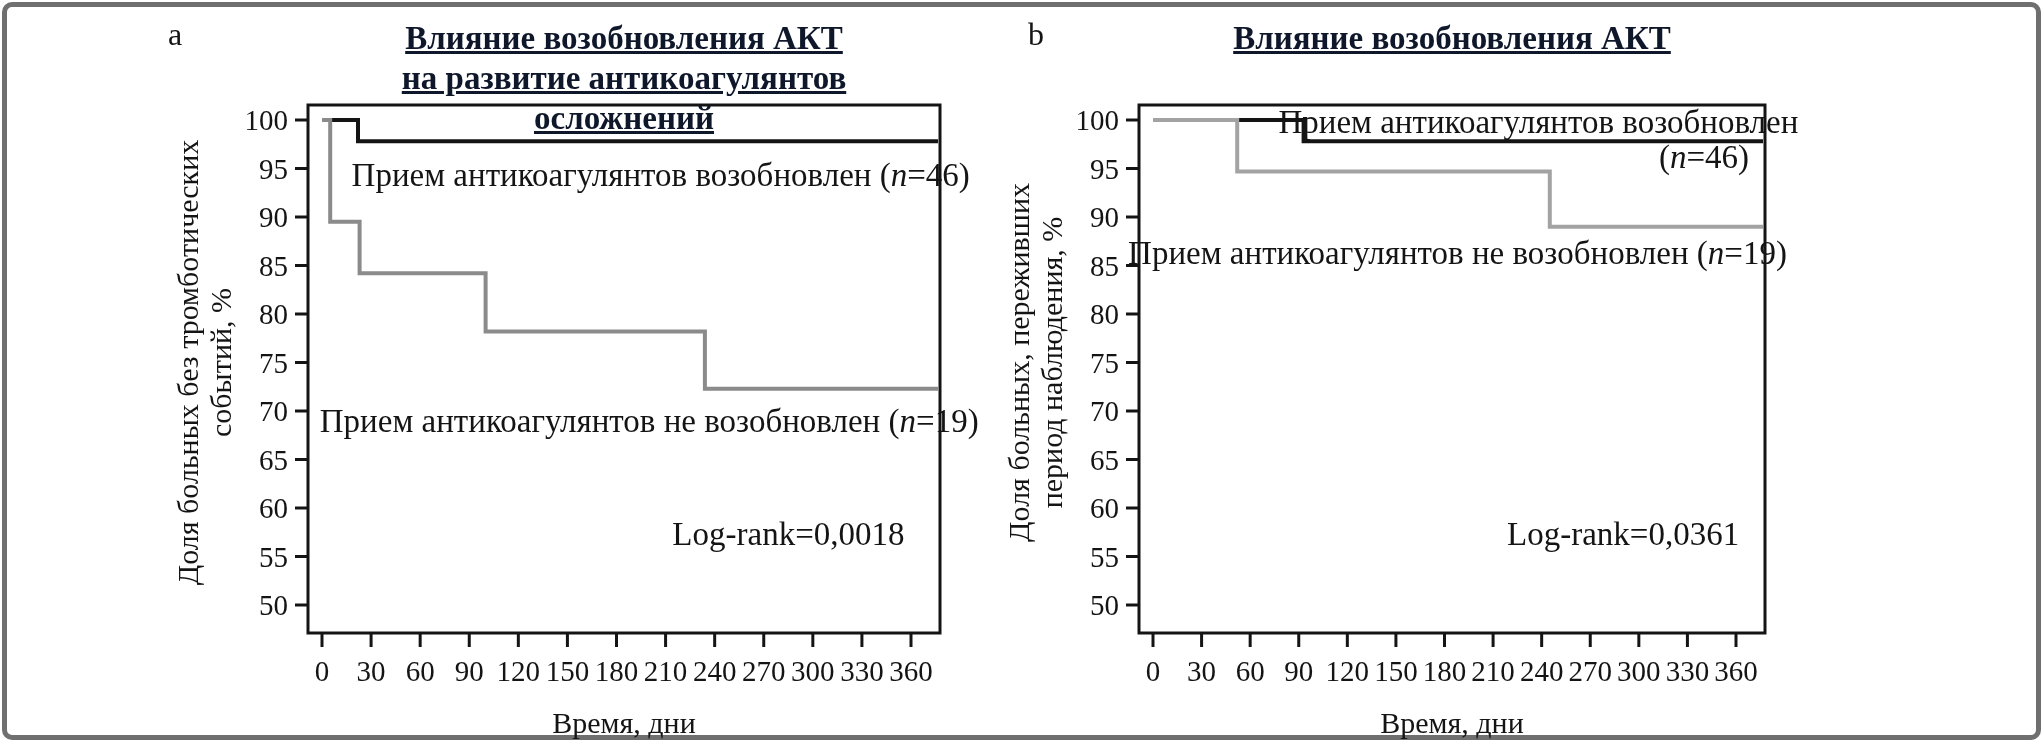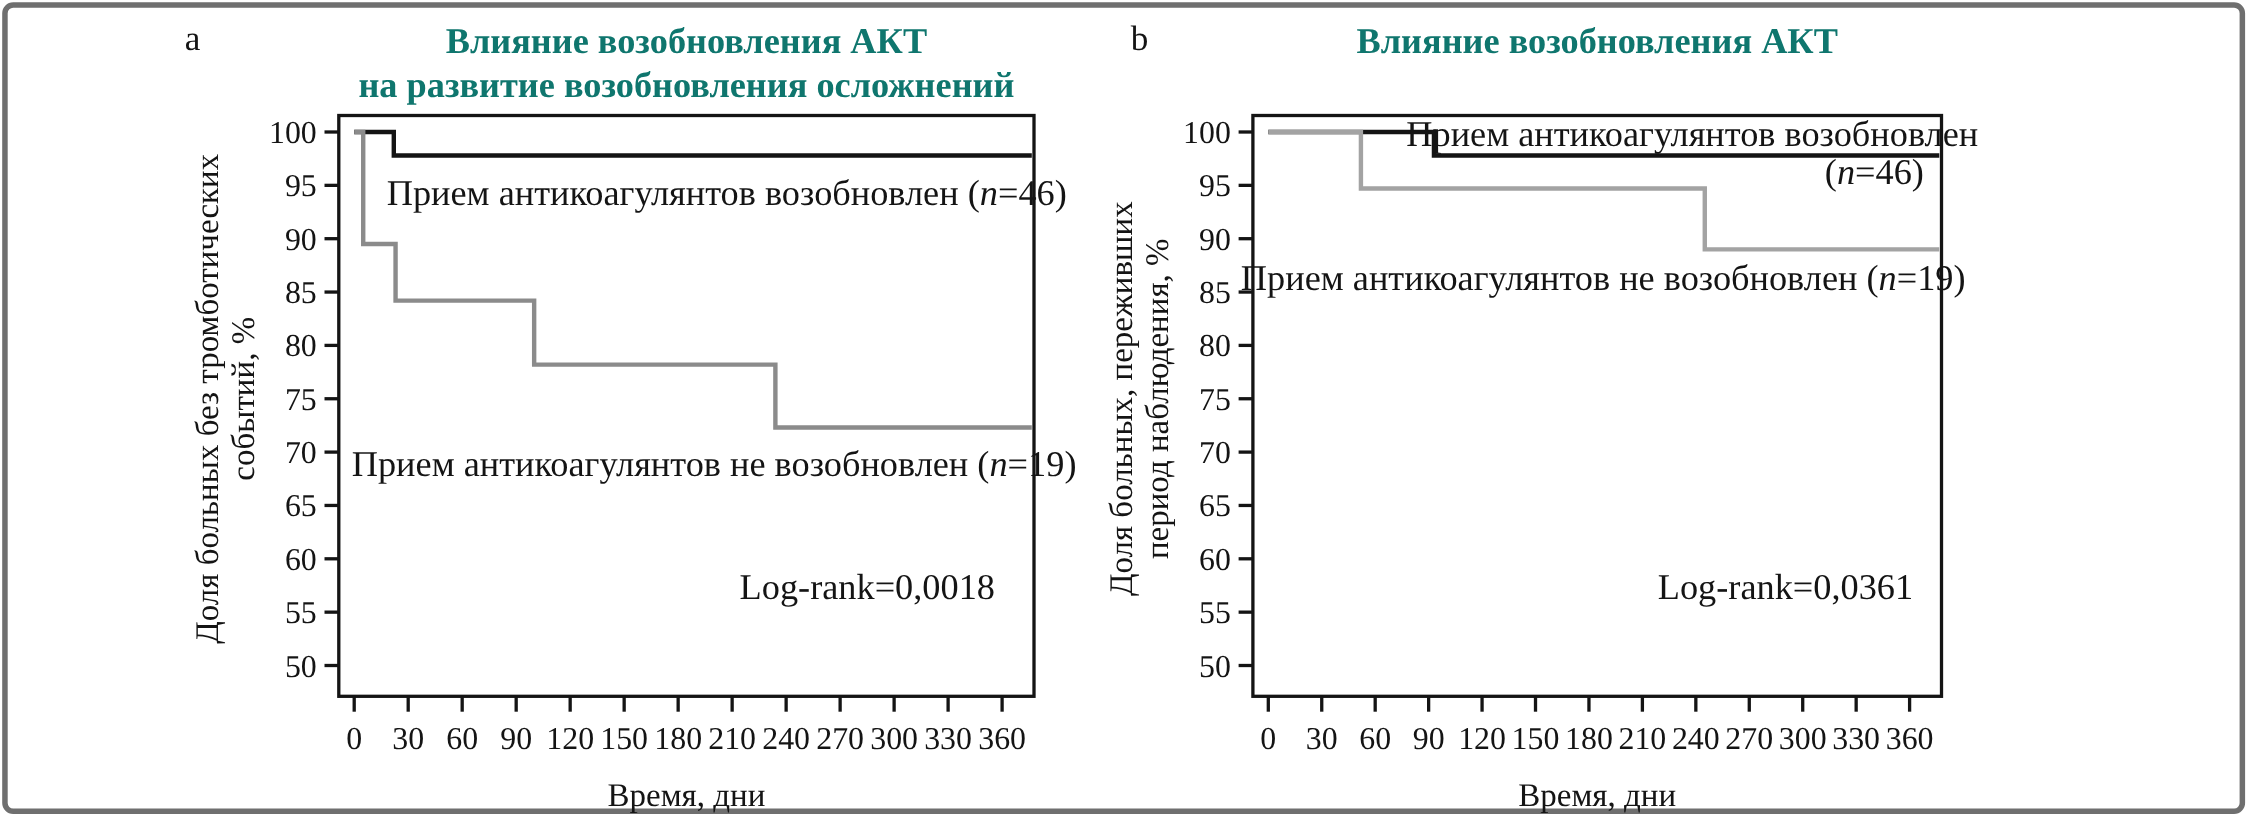--- a/index.html
+++ b/index.html
@@ -3,42 +3,42 @@
 <meta charset="utf-8">
 <style>
   html,body{margin:0;padding:0;background:#ffffff;}
   .figure{position:relative;width:2043px;height:742px;background:#ffffff;
           font-family:"Liberation Serif",serif;color:#141414;overflow:hidden;}
   .frame{position:absolute;inset:2px;border:5px solid #6f6f6f;border-radius:10px;pointer-events:none;}
   .panel-letter{position:absolute;top:16px;font:32px "Liberation Serif",serif;color:#141414;}
   #letter-a{left:168px;}
   #letter-b{left:1028px;}
   .panel-title{position:absolute;top:18px;text-align:center;font:bold 33px "Liberation Serif",serif;
-               line-height:40px;color:#0f766e;}
+               line-height:40px;color:#0f172a;text-decoration:underline;}
   #title-a{left:308px;width:632px;}
   #title-b{left:1139px;width:626px;}
   #chart-svg{position:absolute;left:0;top:0;}
   .plot-border{fill:none;stroke:#141414;stroke-width:3;}
   .tick{stroke:#141414;stroke-width:3;}
   .ticklbl{font:29px "Liberation Serif",serif;fill:#141414;}
   .axislbl{font:30px "Liberation Serif",serif;fill:#141414;}
   .serieslbl{font:33px "Liberation Serif",serif;fill:#141414;}
 </style>
 </head>
 <body>
 
 <div class="figure">
   <div class="frame"></div>
 
   <div class="panel-letter" id="letter-a">a</div>
   <div class="panel-letter" id="letter-b">b</div>
 
   <div class="panel-title" id="title-a">
     <div>Влияние возобновления АКТ</div>
-    <div>на развитие возобновления осложнений</div>
+    <div>на развитие антикоагулянтов осложнений</div>
   </div>
   <div class="panel-title" id="title-b">
     <div>Влияние возобновления АКТ</div>
   </div>
 
   <svg id="chart-svg" width="2043" height="742">
       <g>
         <rect x="308" y="105" width="632" height="528" class="plot-border"></rect>
         <g>
           <line x1="322" y1="633" x2="322" y2="647" class="tick"></line>

